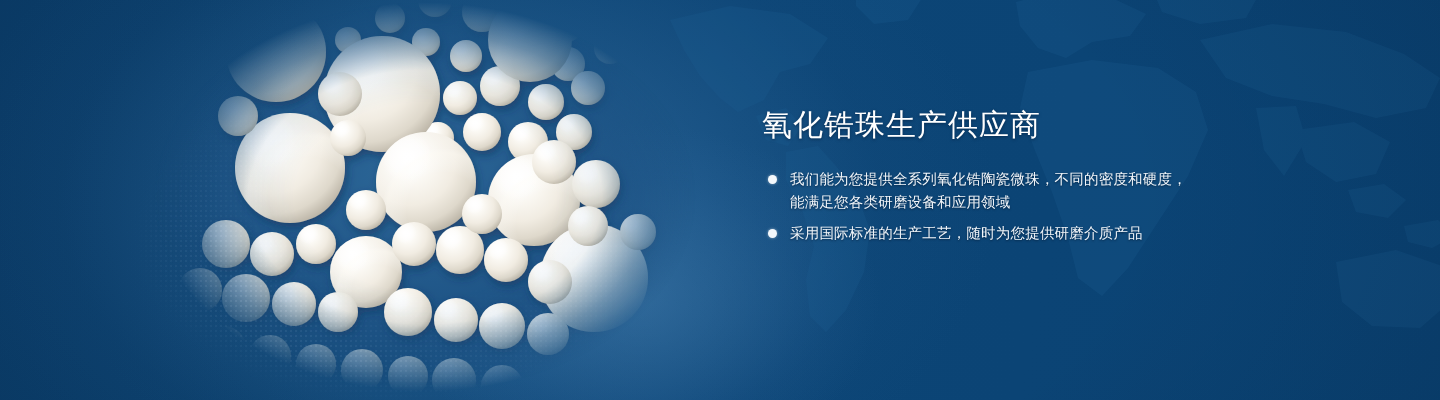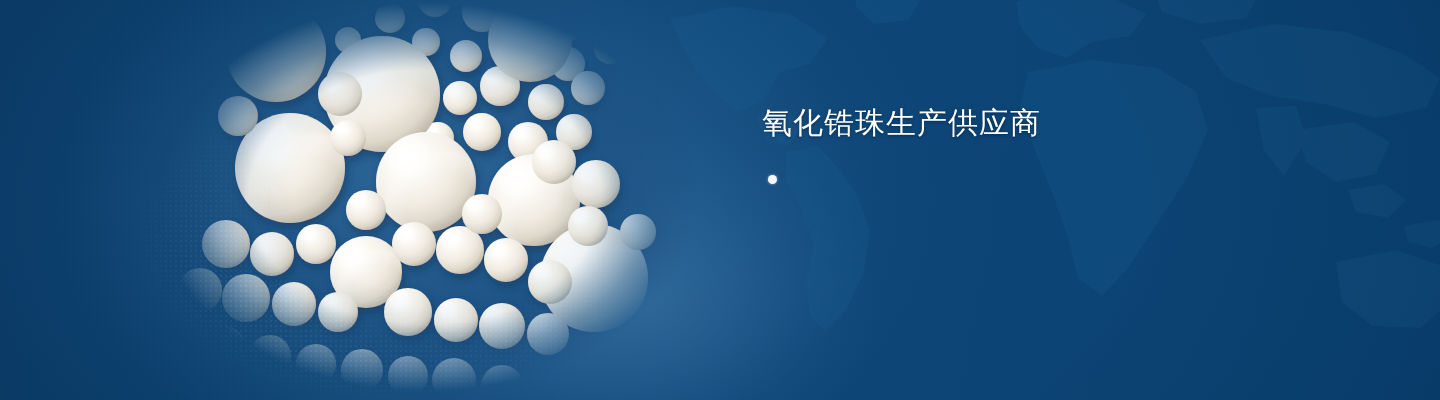--- a/index.html
+++ b/index.html
@@ -2,21 +2,21 @@
 <html><head>
 <meta charset="utf-8">
 <style>
   html,body{margin:0;padding:0;background:#0a3f6b;}
   *{box-sizing:border-box;}
 
   .banner{
     position:relative;
     width:1440px;height:400px;
     overflow:hidden;
-    font-family:Liberation Mono, monospace;
+    font-family:Liberation Serif, serif;
     background:#d946ef;
   }
 
   
   .bg-base{
     position:absolute;inset:0;
     background:
       linear-gradient(100deg,#0b3f6d 0%,#0b416f 22%,#0c4576 48%,#0b4475 72%,#0a4273 100%);
   }
   
@@ -355,20 +355,26 @@
   <div class="bg-vig"></div>
 
   <div class="copy">
 
     <h1 class="headline">氧化锆珠生产供应商</h1>
 
     <ul class="bullets">
 
       <li class="bullet">
         <span class="dot"></span>
+        <span class="bline">我们能为您提供全系列氧化锆陶瓷微珠，不同的密度和硬度，</span>
+        <span class="bline">能满足您各类研磨设备和应用领域</span>
       </li>
 
 
+      <li class="bullet">
+        <span class="dot"></span>
+        <span class="bline">采用国际标准的生产工艺，随时为您提供研磨介质产品</span>
+      </li>
 
     </ul>
   </div>
 
 </div>
 
 </body></html>

